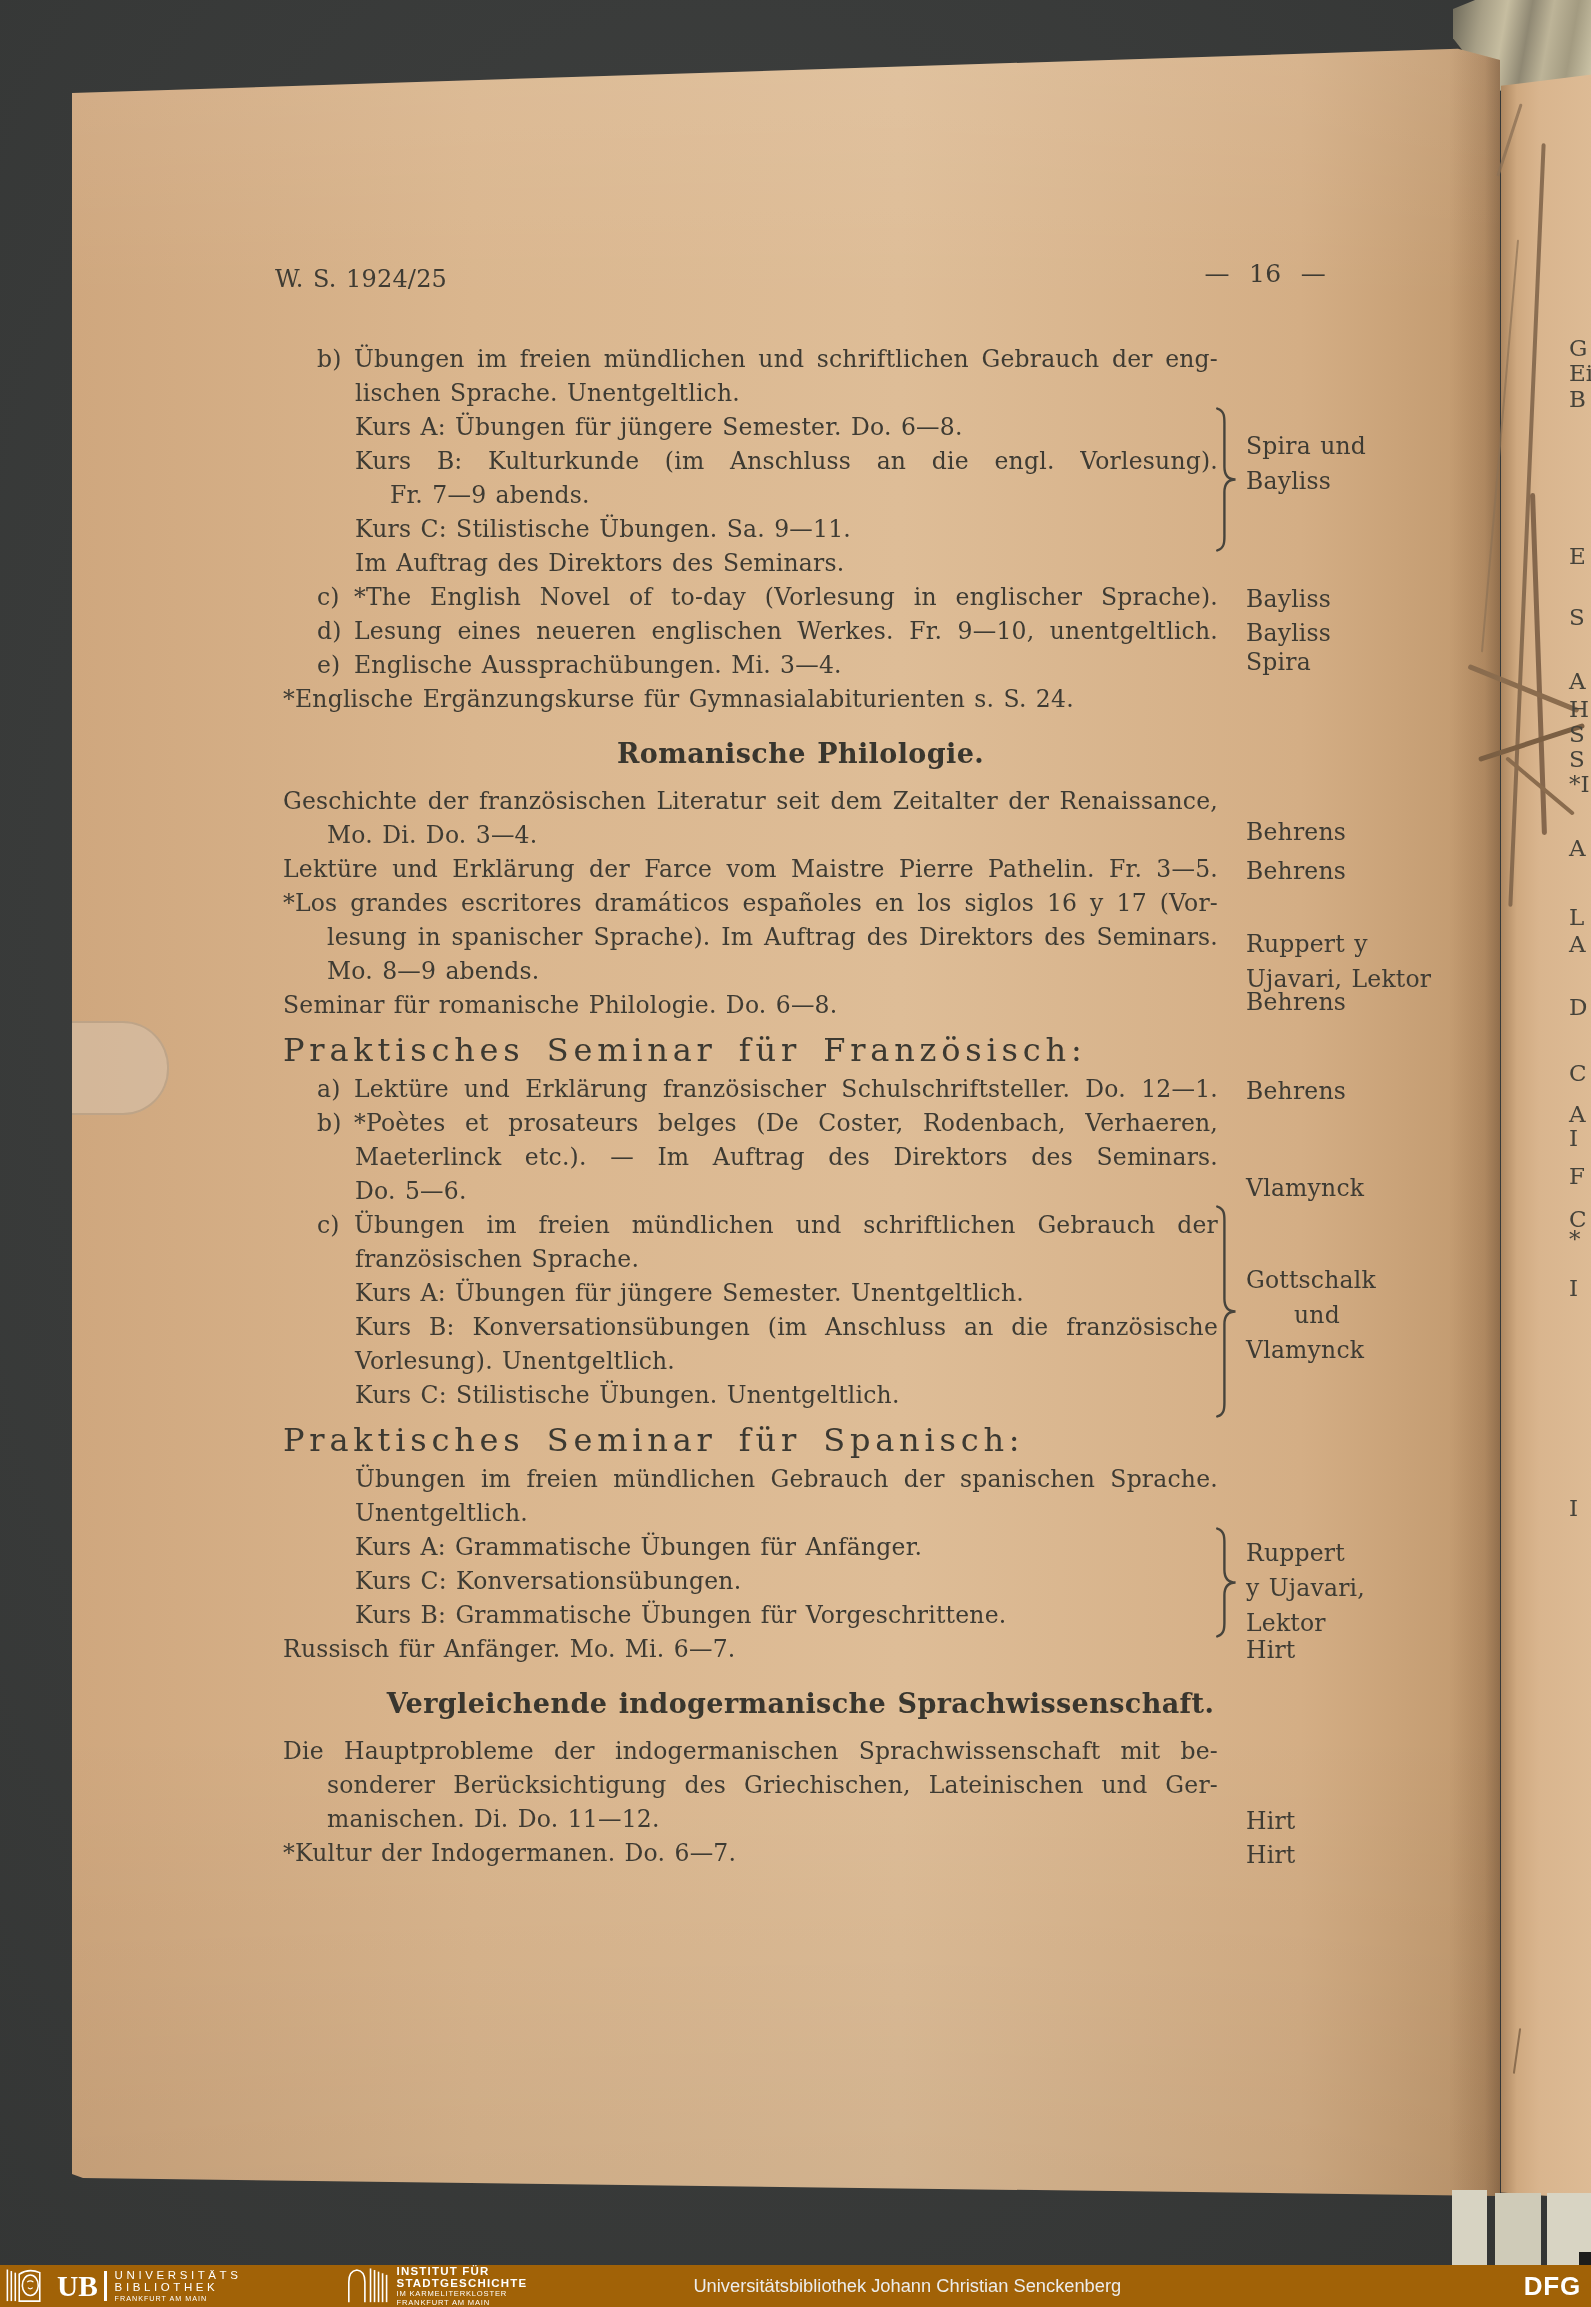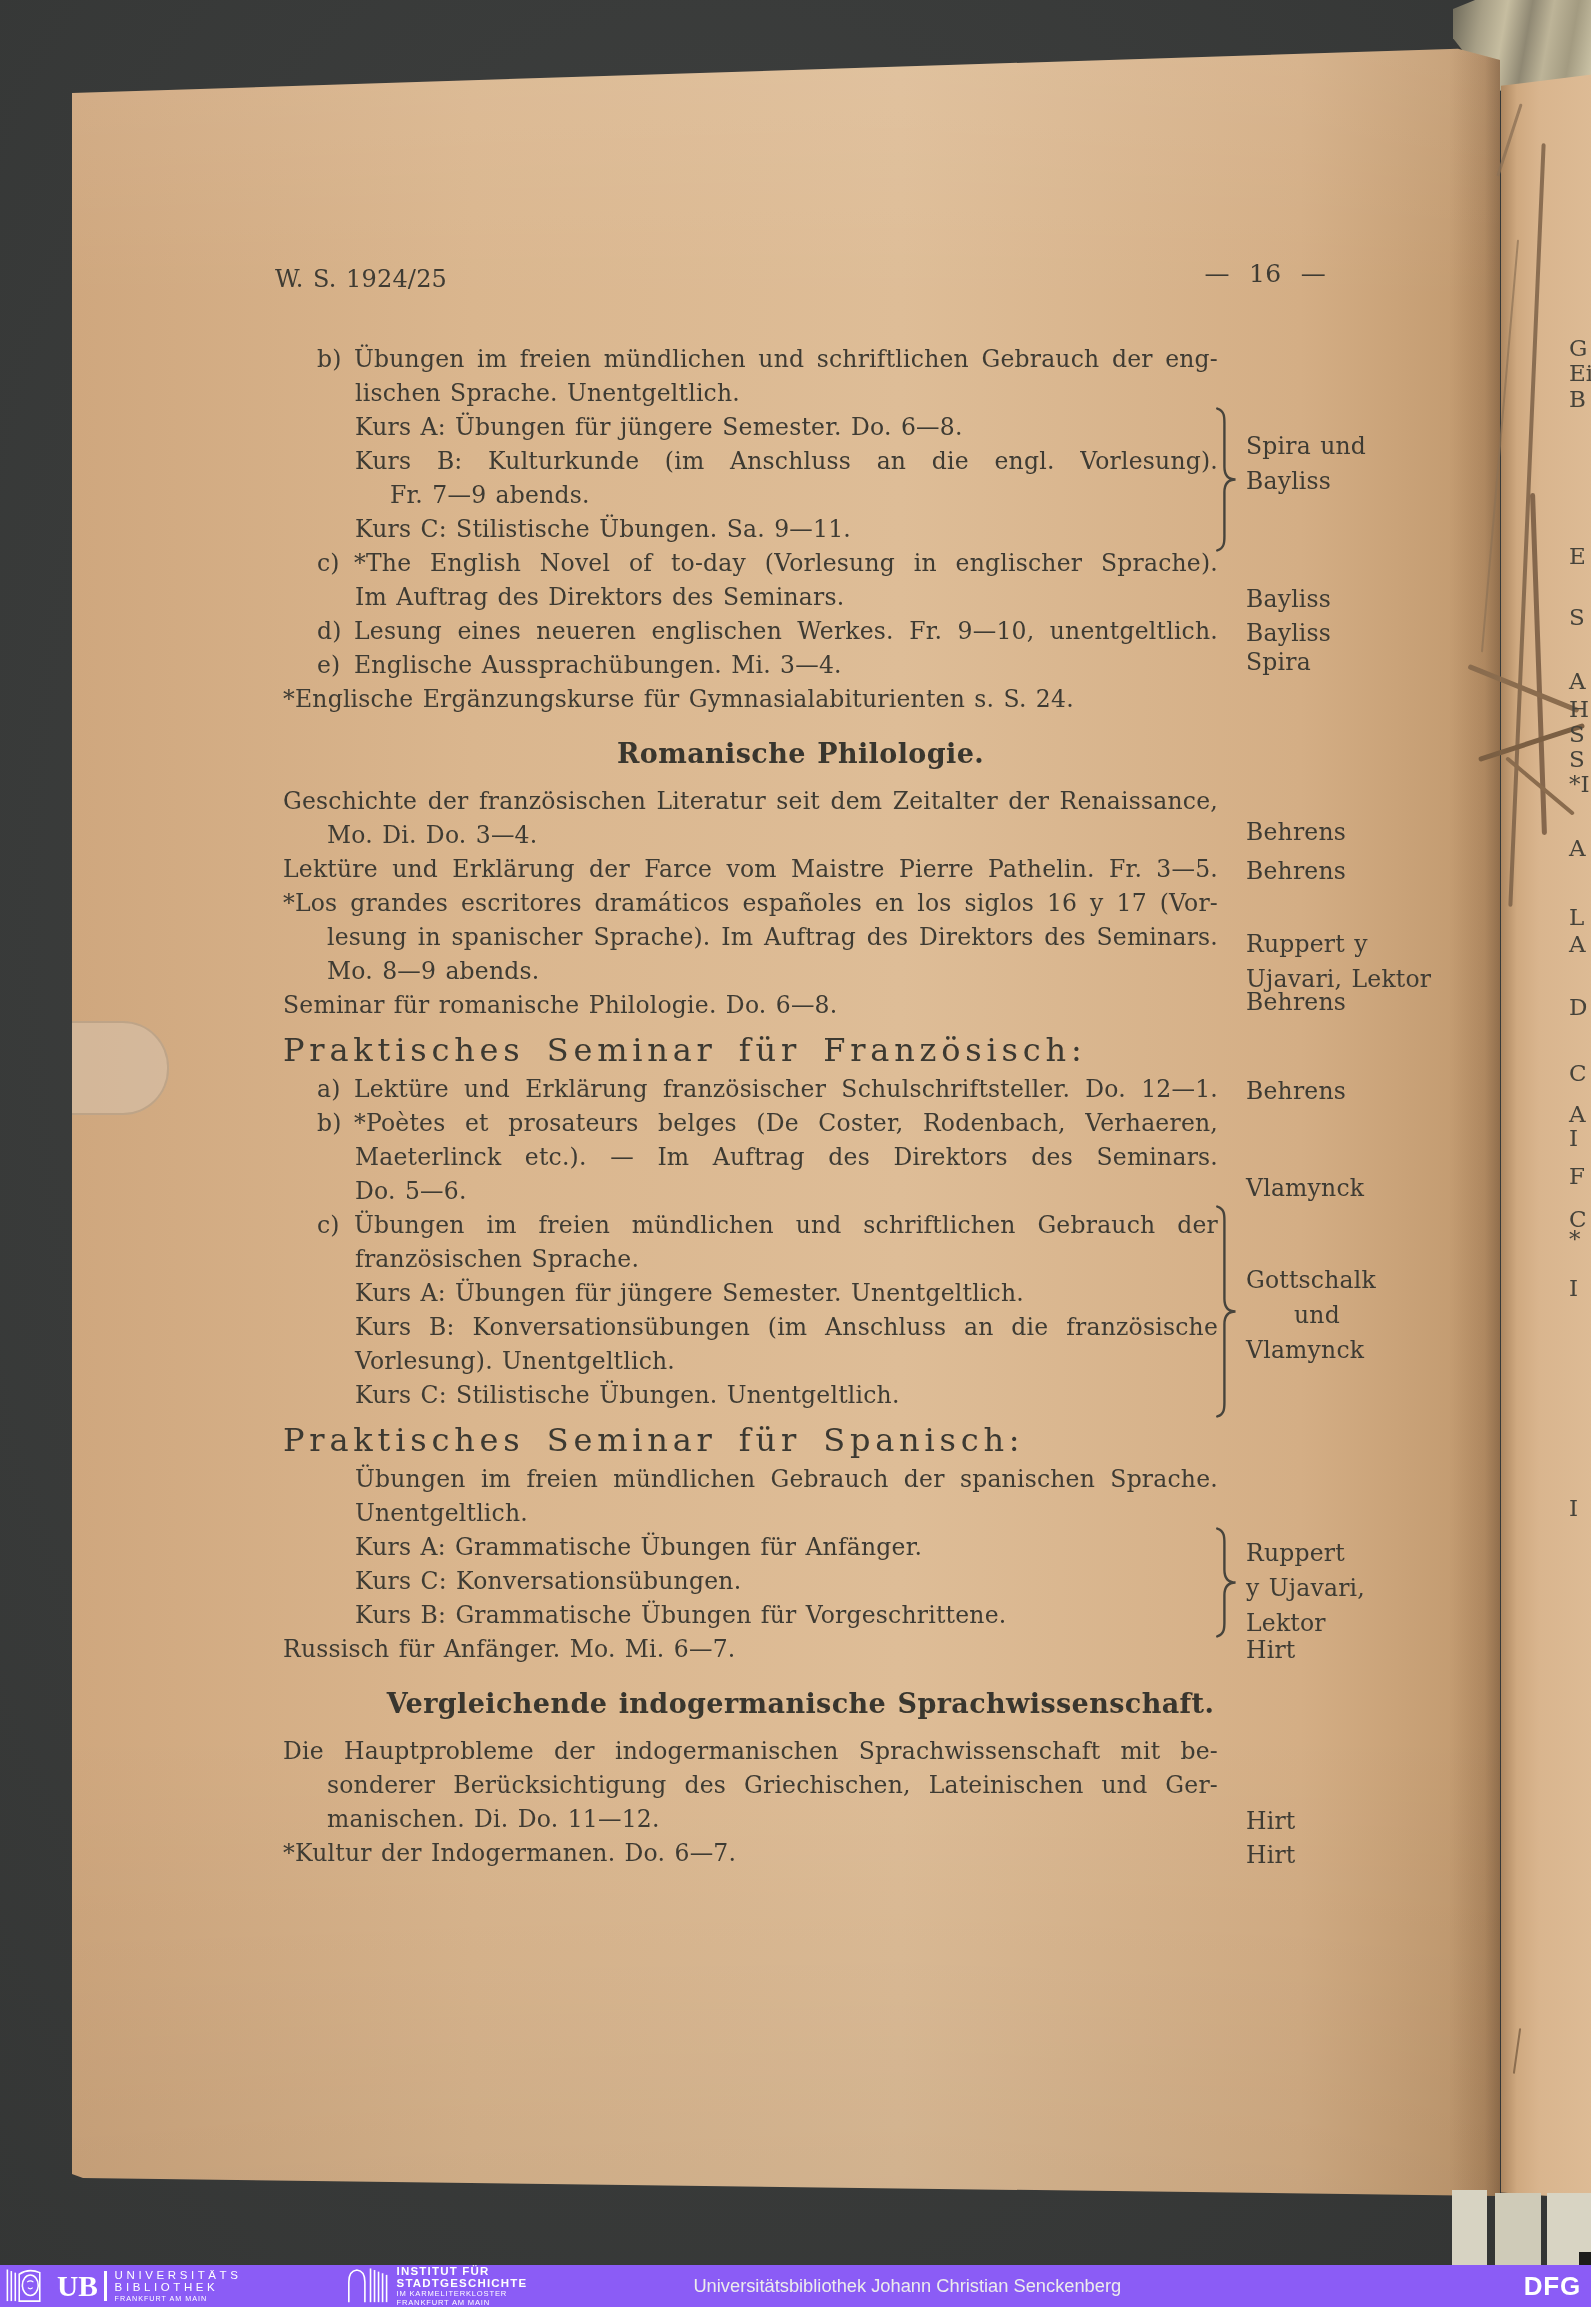--- a/index.html
+++ b/index.html
@@ -64,21 +64,21 @@
 
   .names{position:absolute;left:963px;width:209px;line-height:35px;}
   .name{white-space:nowrap;}
   .name.nc{width:142px;text-align:center;}
   .brace{position:absolute;left:931px;width:24px;}
 
   
   .edge-letters div{position:absolute;left:1569px;font-size:23px;color:#46433a;z-index:7;white-space:nowrap;}
 
   
-  .footer{position:absolute;left:0;bottom:0;width:1592px;height:42px;background:#8b5cf6;z-index:10;
+  .footer{position:absolute;left:0;bottom:0;width:1592px;height:42px;background:#a16207;z-index:10;
     display:flex;align-items:center;font-family:"Liberation Sans",sans-serif;color:#fff;}
   .ub-logo{display:flex;align-items:center;margin-left:4.8px;}
   .ub-abbr{font-family:"Liberation Serif",serif;font-weight:bold;font-size:29.4px;margin:0 6.4px 0 3.2px;}
   .vdiv{width:2.4px;height:30px;background:#fff;margin-right:8px;}
   .logo-stack{display:flex;flex-direction:column;justify-content:center;line-height:1.05;}
   .ls-big{font-size:11.5px;letter-spacing:3.6px;}
   .ls-small{font-size:7.2px;letter-spacing:1px;margin-top:1.6px;}
   .isg-logo{display:flex;align-items:center;margin-left:102px;}
   .isg-text{display:flex;flex-direction:column;line-height:1.08;margin-left:8px;}
   .isg-b{font-size:11.5px;font-weight:bold;letter-spacing:1.2px;}
@@ -108,22 +108,22 @@
           <div class="line cont"><span>Kurs C: Stilistische Übungen.  Sa. 9—11.</span></div>
           <div class="brace" style="top: 65px;"><svg width="24" height="145" viewBox="0 0 30 182">
               <path d="M4,2 C14,5 13,14 13,24 L13,75 C13,84 16,91 27,91 C16,91 13,98 13,107 L13,158 C13,168 14,177 4,180" fill="none" stroke="#47443c" stroke-width="3" stroke-linecap="round"></path>
             </svg></div>
           <div class="names" style="top: 87px;">
             <div class="name">Spira und</div>
             <div class="name">Bayliss</div>
           </div>
         </div>
         <div class="entry">
+          <div class="line cont"><span>Im Auftrag des Direktors des Seminars.</span></div>
           <div class="line item j"><span class="marker">c)</span><span>*The English Novel of to-day (Vorlesung in englischer Sprache).</span></div>
-          <div class="line cont"><span>Im Auftrag des Direktors des Seminars.</span></div>
           <div class="names" style="top: 36px;">
             <div class="name">Bayliss</div>
           </div>
         </div>
         <div class="entry">
           <div class="line item j"><span class="marker">d)</span><span>Lesung eines neueren englischen Werkes.  Fr. 9—10, unentgeltlich.</span></div>
           <div class="names" style="top: 1.6px;">
             <div class="name">Bayliss</div>
           </div>
         </div>

